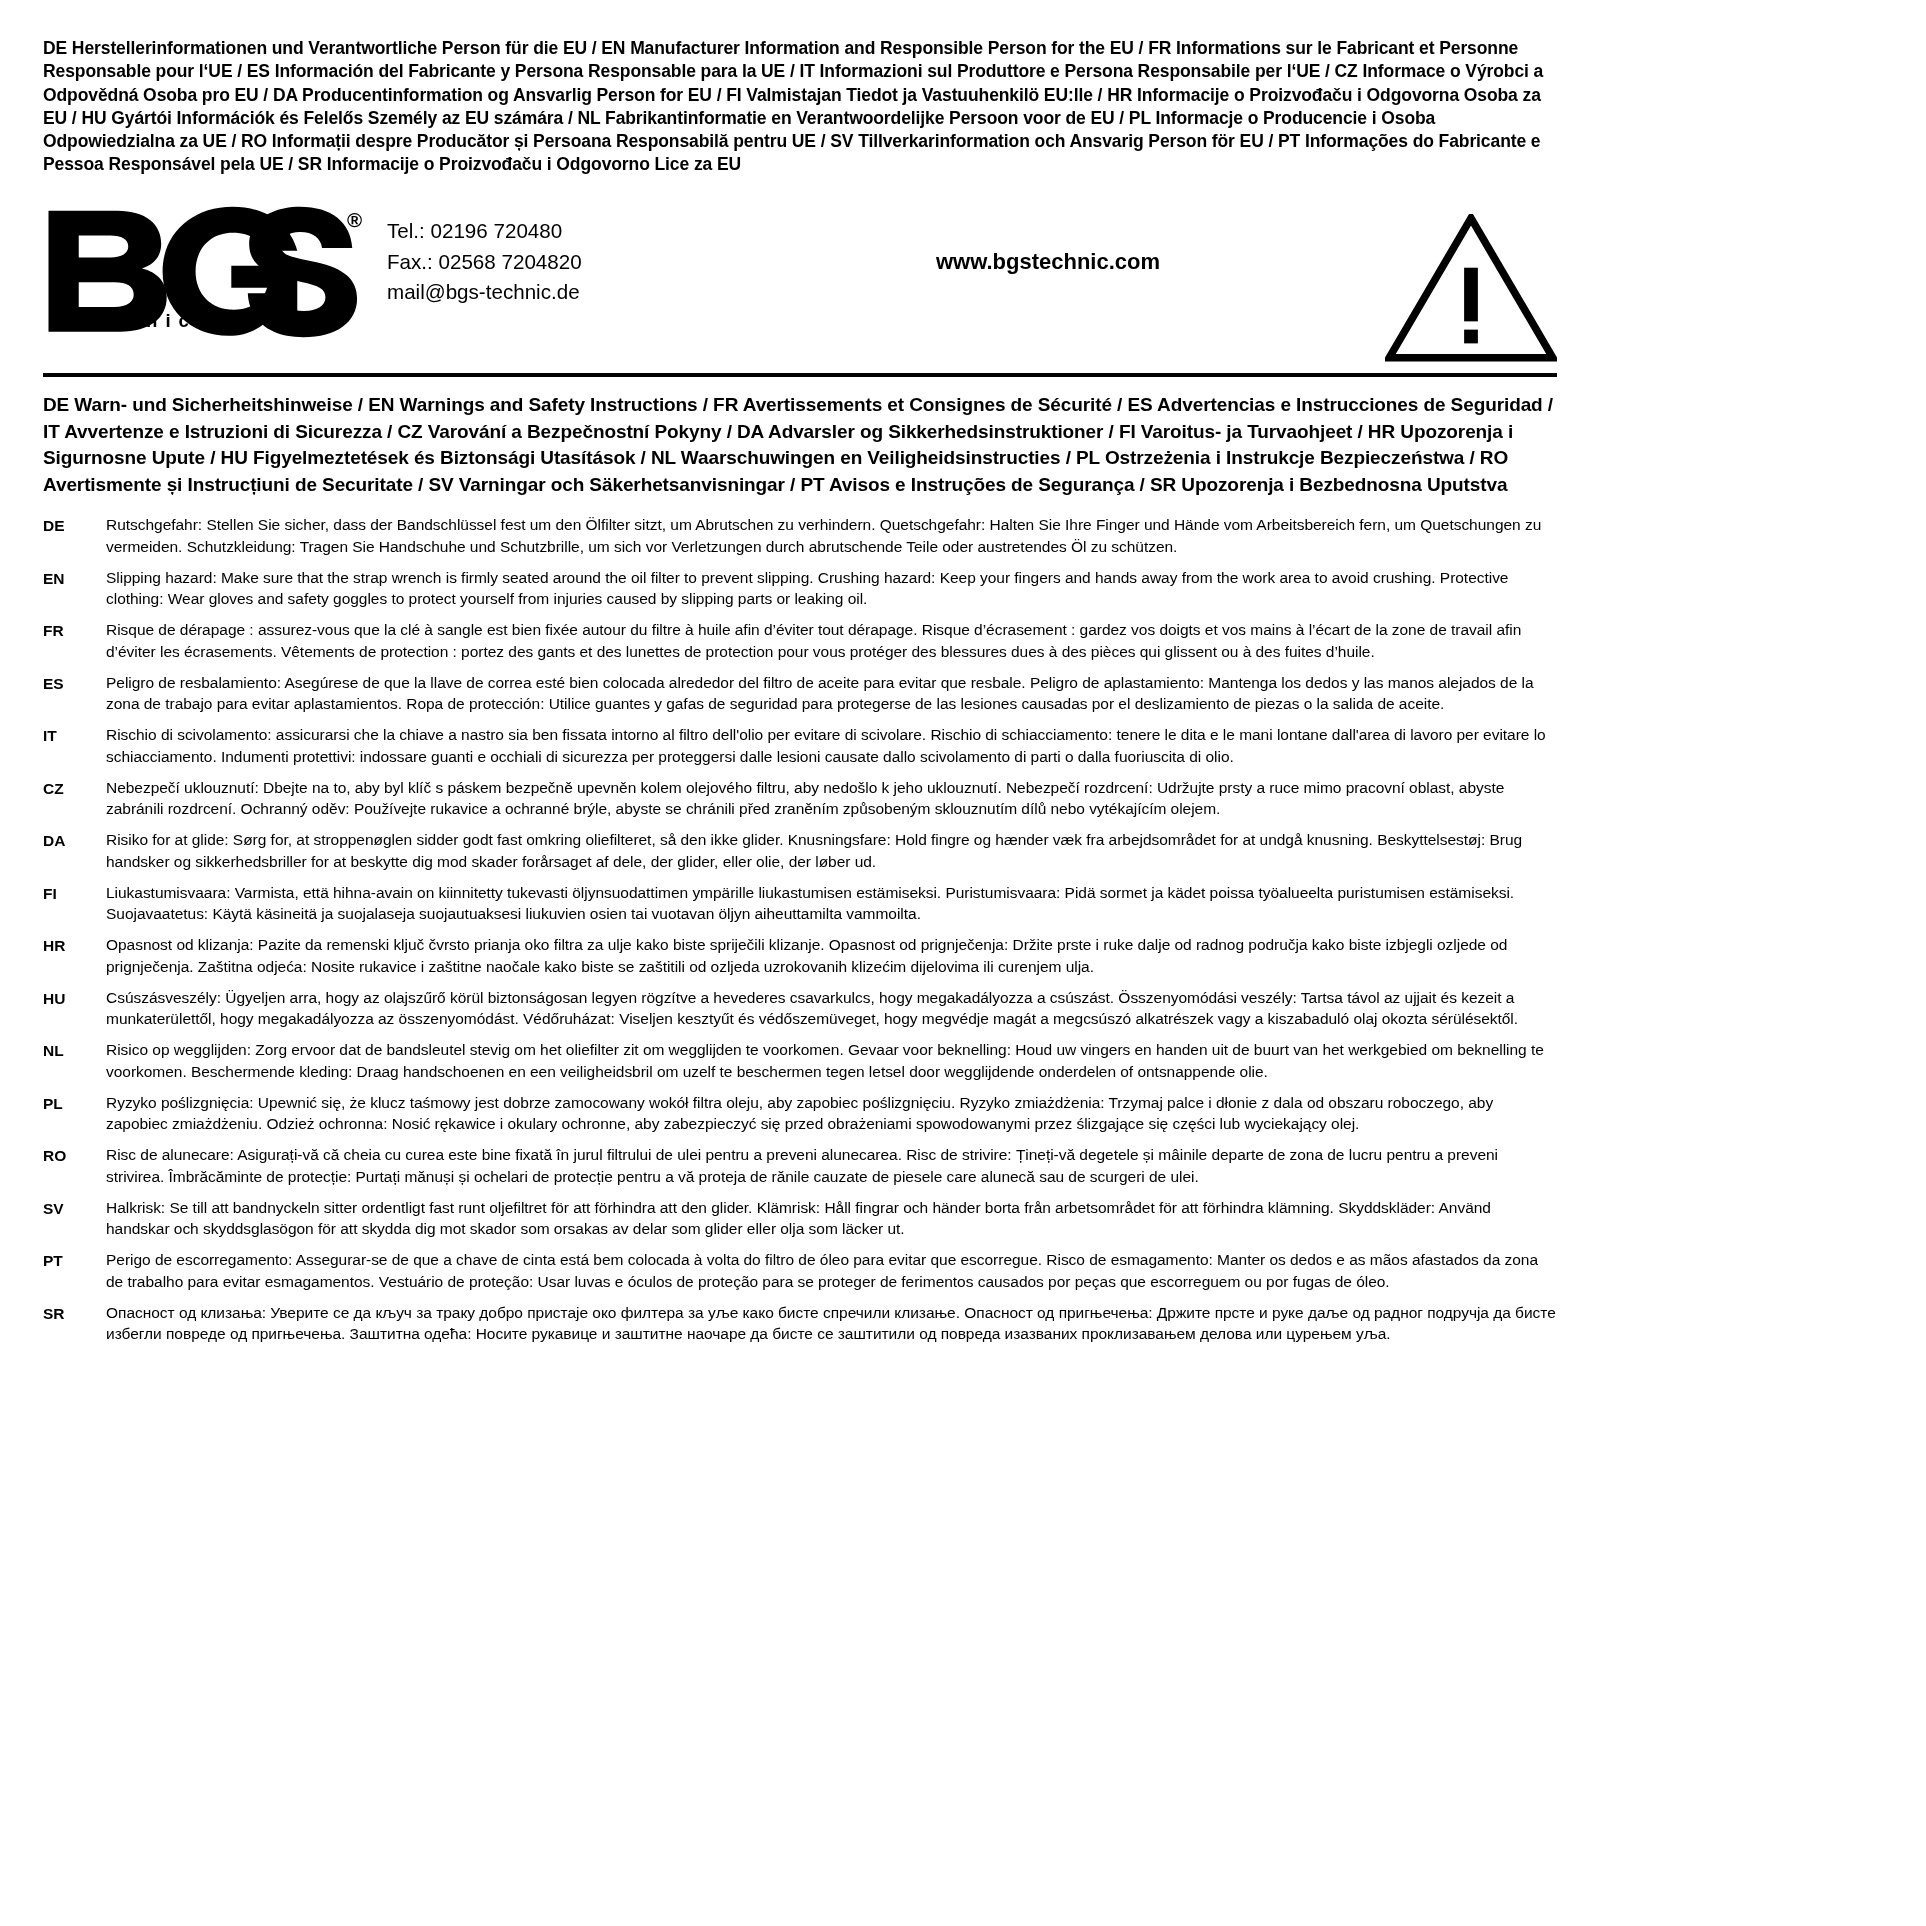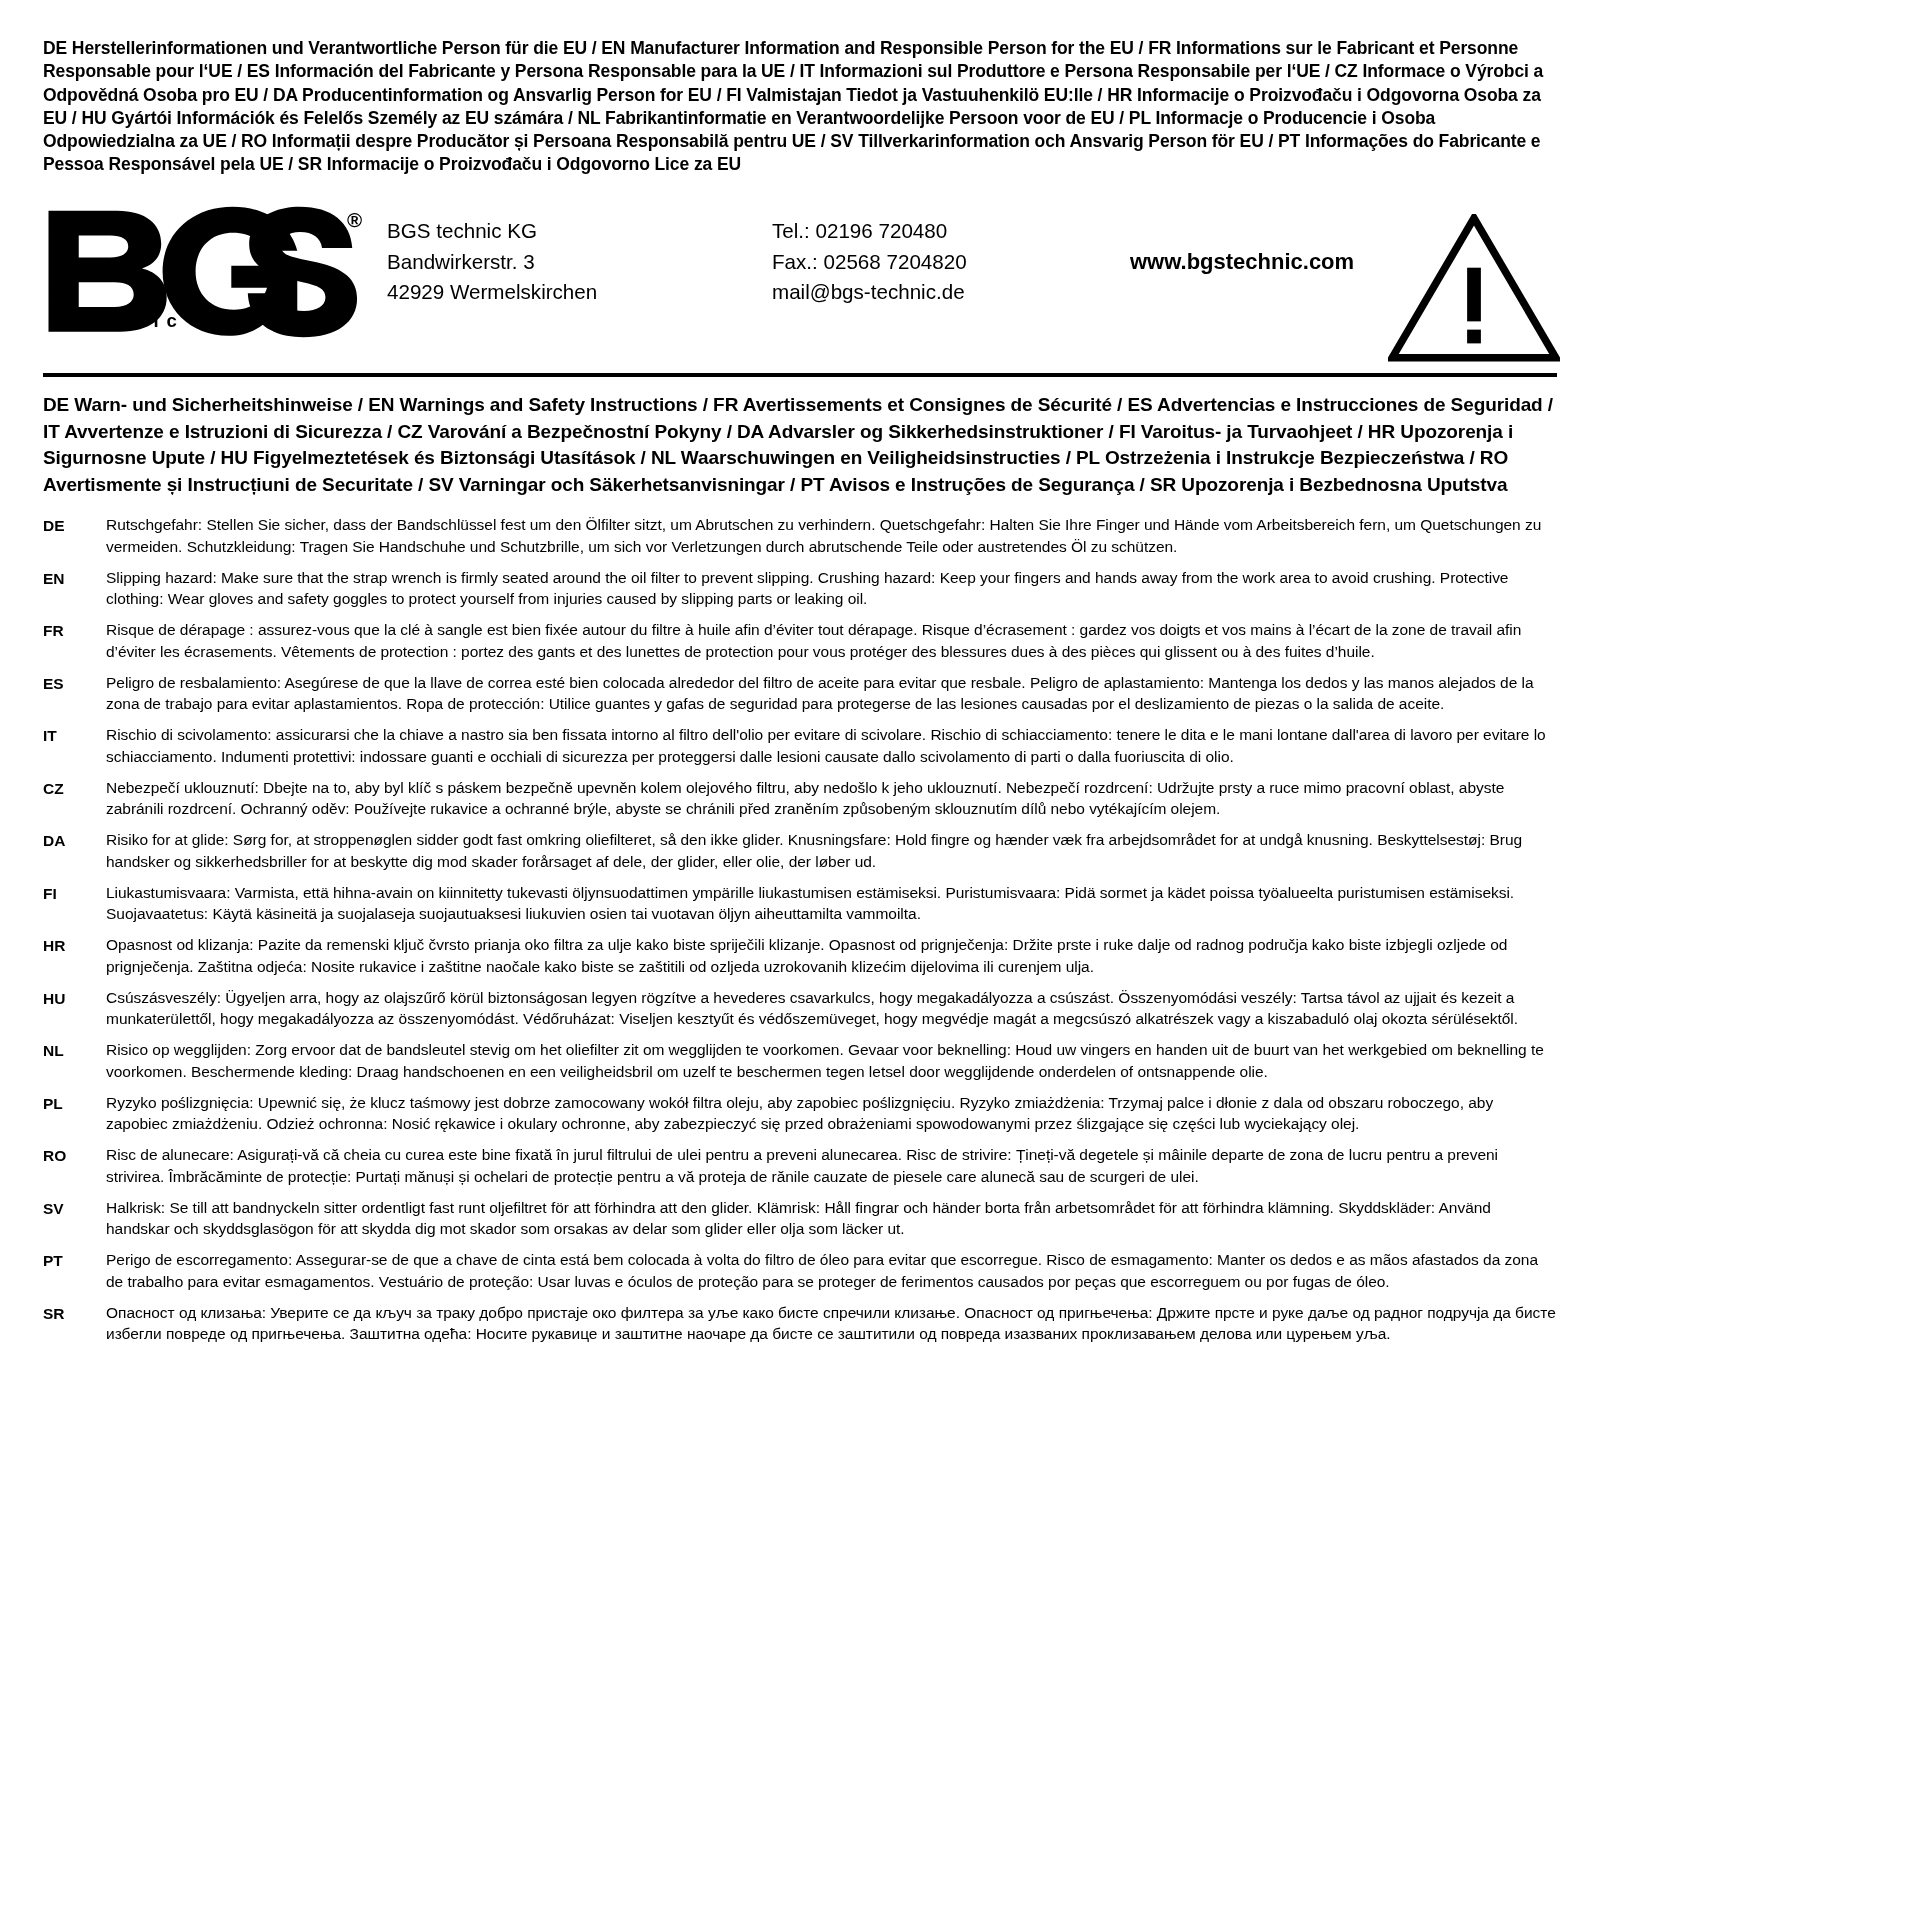--- a/index.html
+++ b/index.html
@@ -130,29 +130,24 @@
             <g fill="#000000">
 
               <path d="M8 8 L108 8 C150 8 172 28 172 56 C172 74 162 86 144 92 C166 97 180 112 180 134 C180 164 156 184 112 184 L8 184 Z M52 44 L52 76 L98 76 C114 76 124 70 124 60 C124 49 114 44 98 44 Z M52 112 L52 148 L104 148 C122 148 132 141 132 130 C132 118 122 112 104 112 Z"></path>
 
               <path d="M300 66 C294 50 278 40 254 40 C222 40 200 63 200 96 C200 129 222 152 256 152 C280 152 298 140 304 120 L252 120 L252 88 L348 88 L348 184 L314 184 L312 160 C298 178 276 190 248 190 C192 190 152 150 152 96 C152 42 194 2 254 2 C302 2 338 28 348 66 Z" transform="translate(22,0)"></path>
 
               <path d="M360 128 L406 128 C407 144 420 154 442 154 C461 154 473 146 473 134 C473 122 463 117 440 112 L418 107 C380 99 362 82 362 56 C362 24 392 2 436 2 C482 2 510 25 512 62 L468 62 C466 48 455 39 436 39 C419 39 408 47 408 58 C408 69 417 74 437 78 L460 83 C500 92 519 108 519 136 C519 170 489 192 441 192 C392 192 362 168 360 128 Z" transform="translate(-62,0)"></path>
             </g>
           </svg>
           <div style="position:absolute;left:304px;top:2.8px;font-size:20.6px;font-weight:bold;">®</div>
-          <div style="position:absolute;left:21px;top:105px;font-size:18.6px;font-weight:bold;letter-spacing:1.4px;">t e c h n i c</div>
+          <div style="position:absolute;left:33px;top:105px;font-size:18.6px;font-weight:bold;letter-spacing:1.4px;">t e c h n i c</div>
         </div>
       </div>
 
-      <div class="addr-col">
-        <div>BGS technic KG</div>
-        <div>Bandwirkerstr. 3</div>
-        <div>42929 Wermelskirchen</div>
-      </div>
 
       <div class="tel-col">
         <div>Tel.: 02196 720480</div>
         <div>Fax.: 02568 7204820</div>
         <div>mail@bgs-technic.de</div>
       </div>
 
       <div class="web-col">www.bgstechnic.com</div>
 
       <div class="warn-tri-col">

